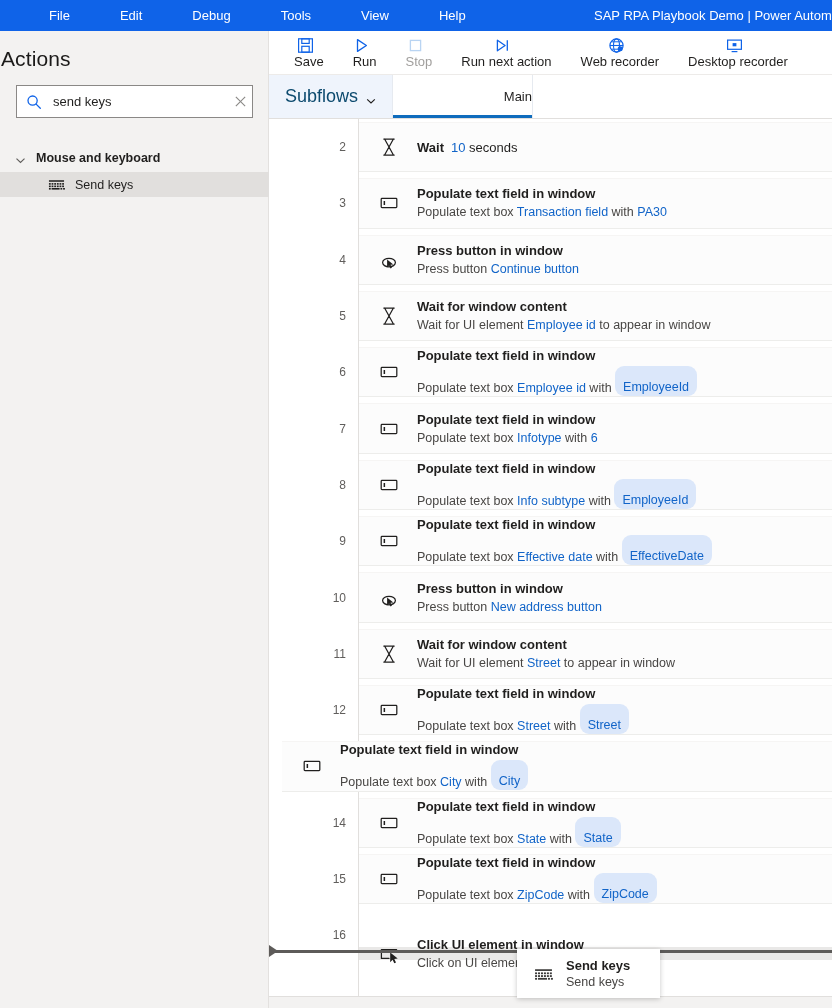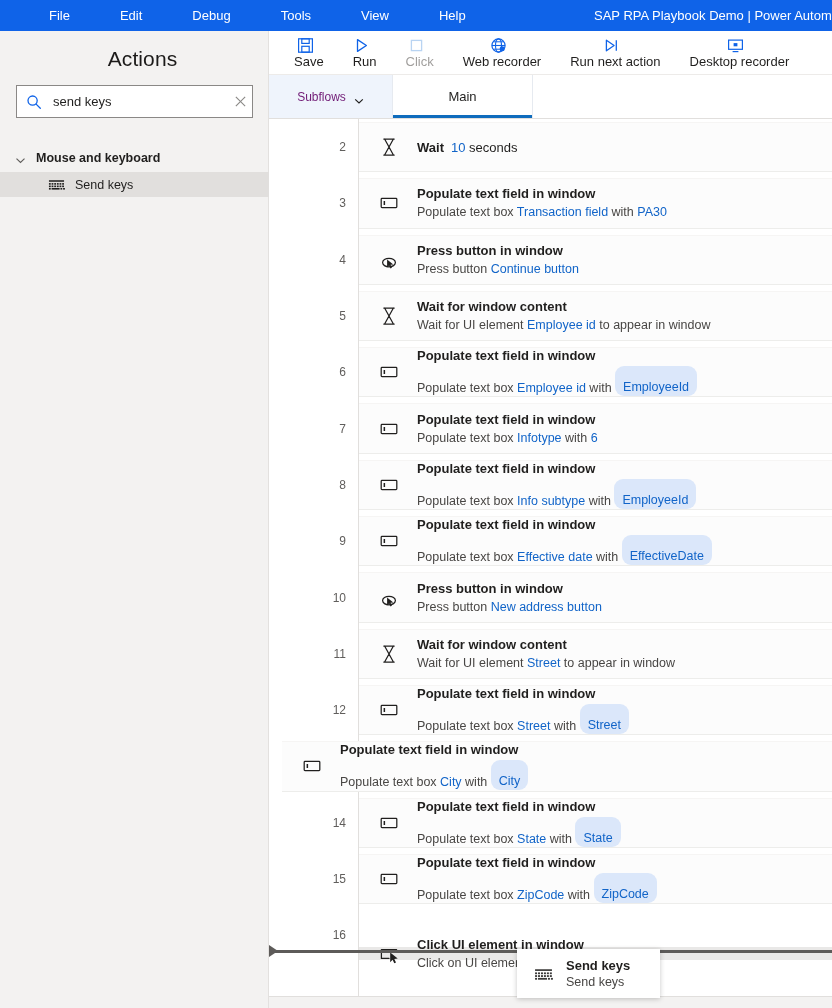--- a/index.html
+++ b/index.html
@@ -36,24 +36,23 @@
 
   
   .actions-panel {
     position: absolute; left: 0; top: 31px;
     width: 269px; height: 977px;
     background: #f3f2f1;
     border-right: 1px solid #e3e1df;
   }
   .actions-title {
     font-size: 21px; color: #1b1a19;
-    padding: 16px 0 0 17px;
+    padding: 16px 0 0 1px;
     font-weight: 400;
     letter-spacing: .1px;
-    text-align: center;
   }
   .search-wrap {
     position: absolute; left: 16px; top: 54px;
     width: 237px; height: 33px;
     background: #ffffff;
     border: 1px solid #8a8886;
     display: flex; align-items: center;
   }
   .search-icon { margin-left: 9px; width: 16px; height: 16px; display:block; }
   .search-input {
@@ -120,26 +119,26 @@
     display: flex; align-items: stretch;
     overflow: hidden;
   }
   .tab-subflows {
     width: 124px;
     background: #eff4fc;
     display: flex; align-items: center; justify-content: center;
     border-right: 1px solid #e6eaf0;
     cursor: pointer;
   }
-  .tab-subflows-label { font-size: 12px; color: #701a75; }
+  .tab-subflows-label { font-size: 18px; color: #0c4a6e; }
   .tab-subflows-chev { margin-left: 8px; width: 10px; height: 10px; display:block; }
   .tab-main {
     width: 140px;
     background: #ffffff;
-    display: flex; align-items: center; justify-content: center;
+    display: flex; align-items: center; justify-content: flex-end;
     position: relative;
     border-right: 1px solid #e6eaf0;
     cursor: pointer;
   }
   .tab-main-label { font-size: 13px; color: #201f1e; }
   .tab-main::after {
     content: ""; position: absolute; left: 0; right: 0; bottom: 0;
     height: 3px; background: #0f6cbd;
   }
 
@@ -331,45 +330,45 @@
     </span>
     <span class="tb-label">Run</span>
   </div>
 
   <div class="tb-btn disabled">
     <span class="tb-ico">
       <svg viewBox="0 0 17 17" width="17" height="17">
         <rect x="3.4" y="3.4" width="10.2" height="10.2" fill="none" stroke="#b9d4f2" stroke-width="1.3"></rect>
       </svg>
     </span>
-    <span class="tb-label">Click</span>
+    <span class="tb-label">Stop</span>
+  </div>
+
+  <div class="tb-btn">
+    <span class="tb-ico">
+      <svg viewBox="0 0 17 17" width="17" height="17">
+        <polygon points="3.4,3.2 11.1,8.5 3.4,13.8" fill="none" stroke="#0f63e8" stroke-width="1.3" stroke-linejoin="round"></polygon>
+        <line x1="13.3" y1="3.2" x2="13.3" y2="13.8" stroke="#0f63e8" stroke-width="1.3"></line>
+      </svg>
+    </span>
+    <span class="tb-label">Run next action</span>
   </div>
 
   <div class="tb-btn">
     <span class="tb-ico">
       <svg viewBox="0 0 17 17" width="17" height="17">
         <circle cx="8.5" cy="8.5" r="6.6" fill="none" stroke="#0f63e8" stroke-width="1.2"></circle>
         <ellipse cx="8.5" cy="8.5" rx="3" ry="6.6" fill="none" stroke="#0f63e8" stroke-width="1.1"></ellipse>
         <line x1="2" y1="8.5" x2="15" y2="8.5" stroke="#0f63e8" stroke-width="1.1"></line>
         <line x1="3.3" y1="4.8" x2="13.7" y2="4.8" stroke="#0f63e8" stroke-width="1"></line>
         <line x1="3.3" y1="12.2" x2="13.7" y2="12.2" stroke="#0f63e8" stroke-width="1"></line>
         <circle cx="12.2" cy="11.8" r="2.5" fill="#0f63e8"></circle>
       </svg>
     </span>
     <span class="tb-label">Web recorder</span>
-  </div>
-
-  <div class="tb-btn">
-    <span class="tb-ico">
-      <svg viewBox="0 0 17 17" width="17" height="17">
-        <polygon points="3.4,3.2 11.1,8.5 3.4,13.8" fill="none" stroke="#0f63e8" stroke-width="1.3" stroke-linejoin="round"></polygon>
-        <line x1="13.3" y1="3.2" x2="13.3" y2="13.8" stroke="#0f63e8" stroke-width="1.3"></line>
-      </svg>
-    </span>
-    <span class="tb-label">Run next action</span>
   </div>
 
   <div class="tb-btn">
     <span class="tb-ico">
       <svg viewBox="0 0 17 17" width="17" height="17">
         <rect x="1.6" y="3.1" width="13.8" height="9.2" fill="none" stroke="#0f63e8" stroke-width="1.2"></rect>
         <rect x="6.6" y="6.1" width="3.8" height="3.2" fill="#0f63e8"></rect>
         <line x1="5.6" y1="14.6" x2="11.4" y2="14.6" stroke="#0f63e8" stroke-width="1.2"></line>
       </svg>
     </span>

